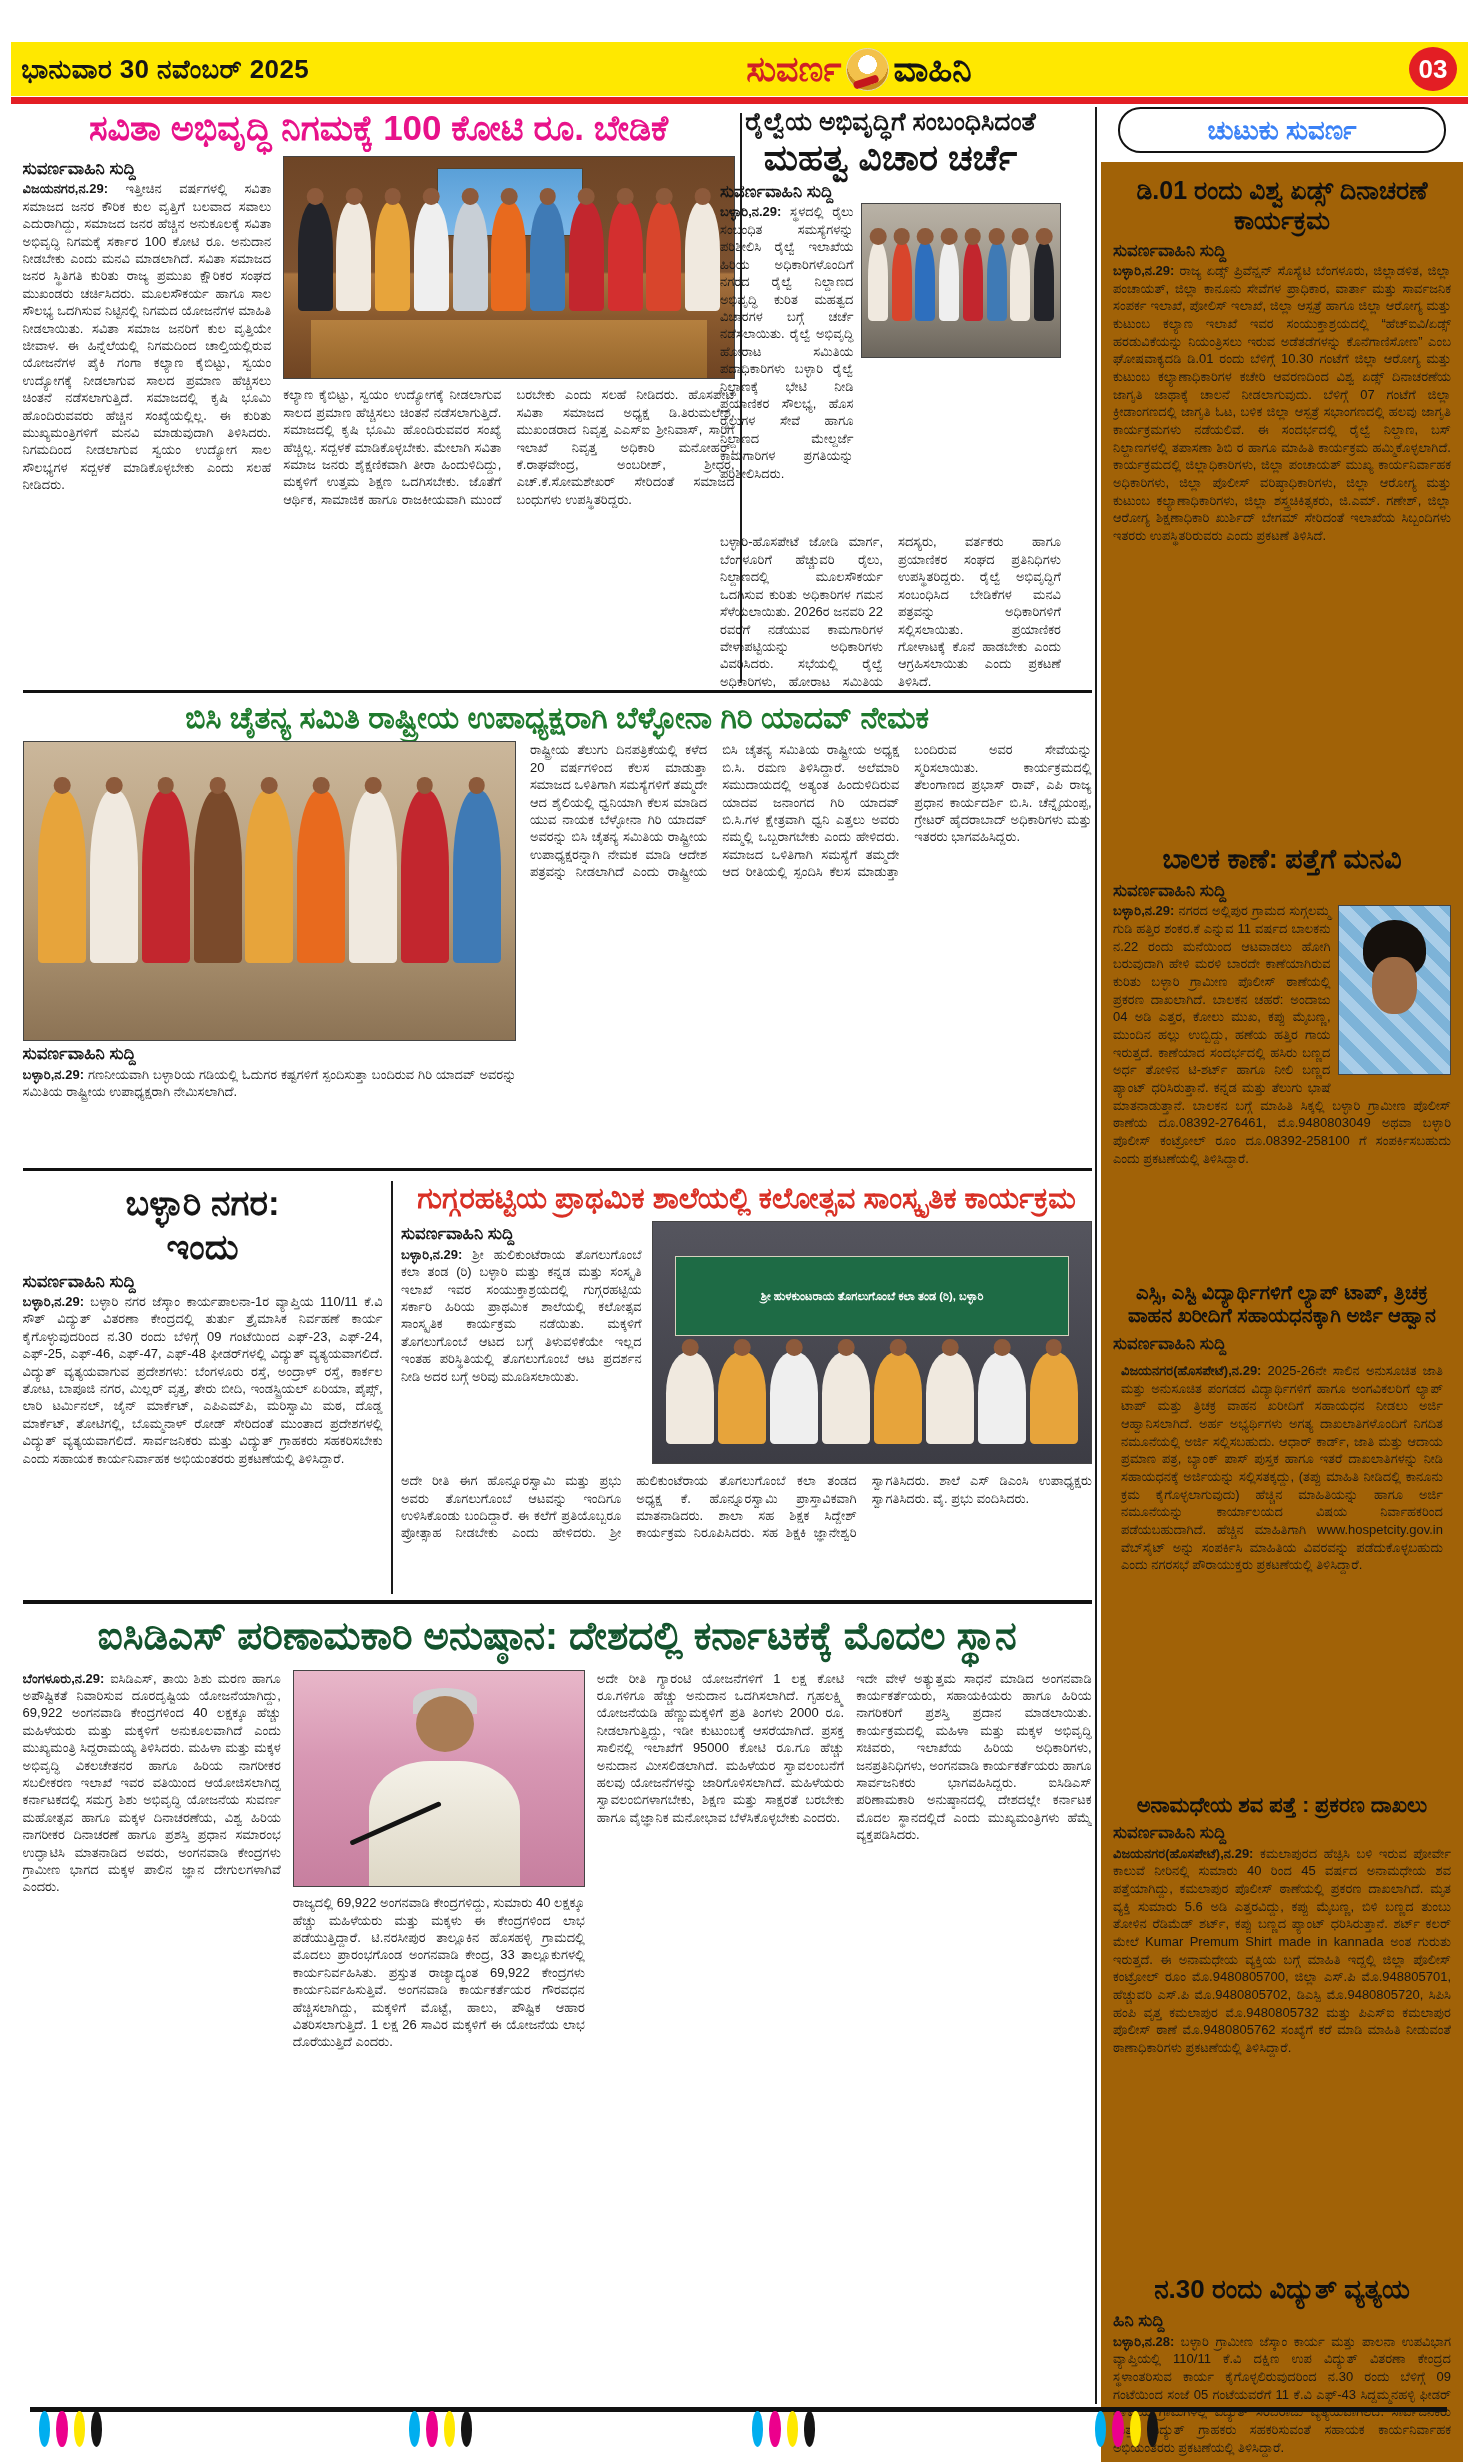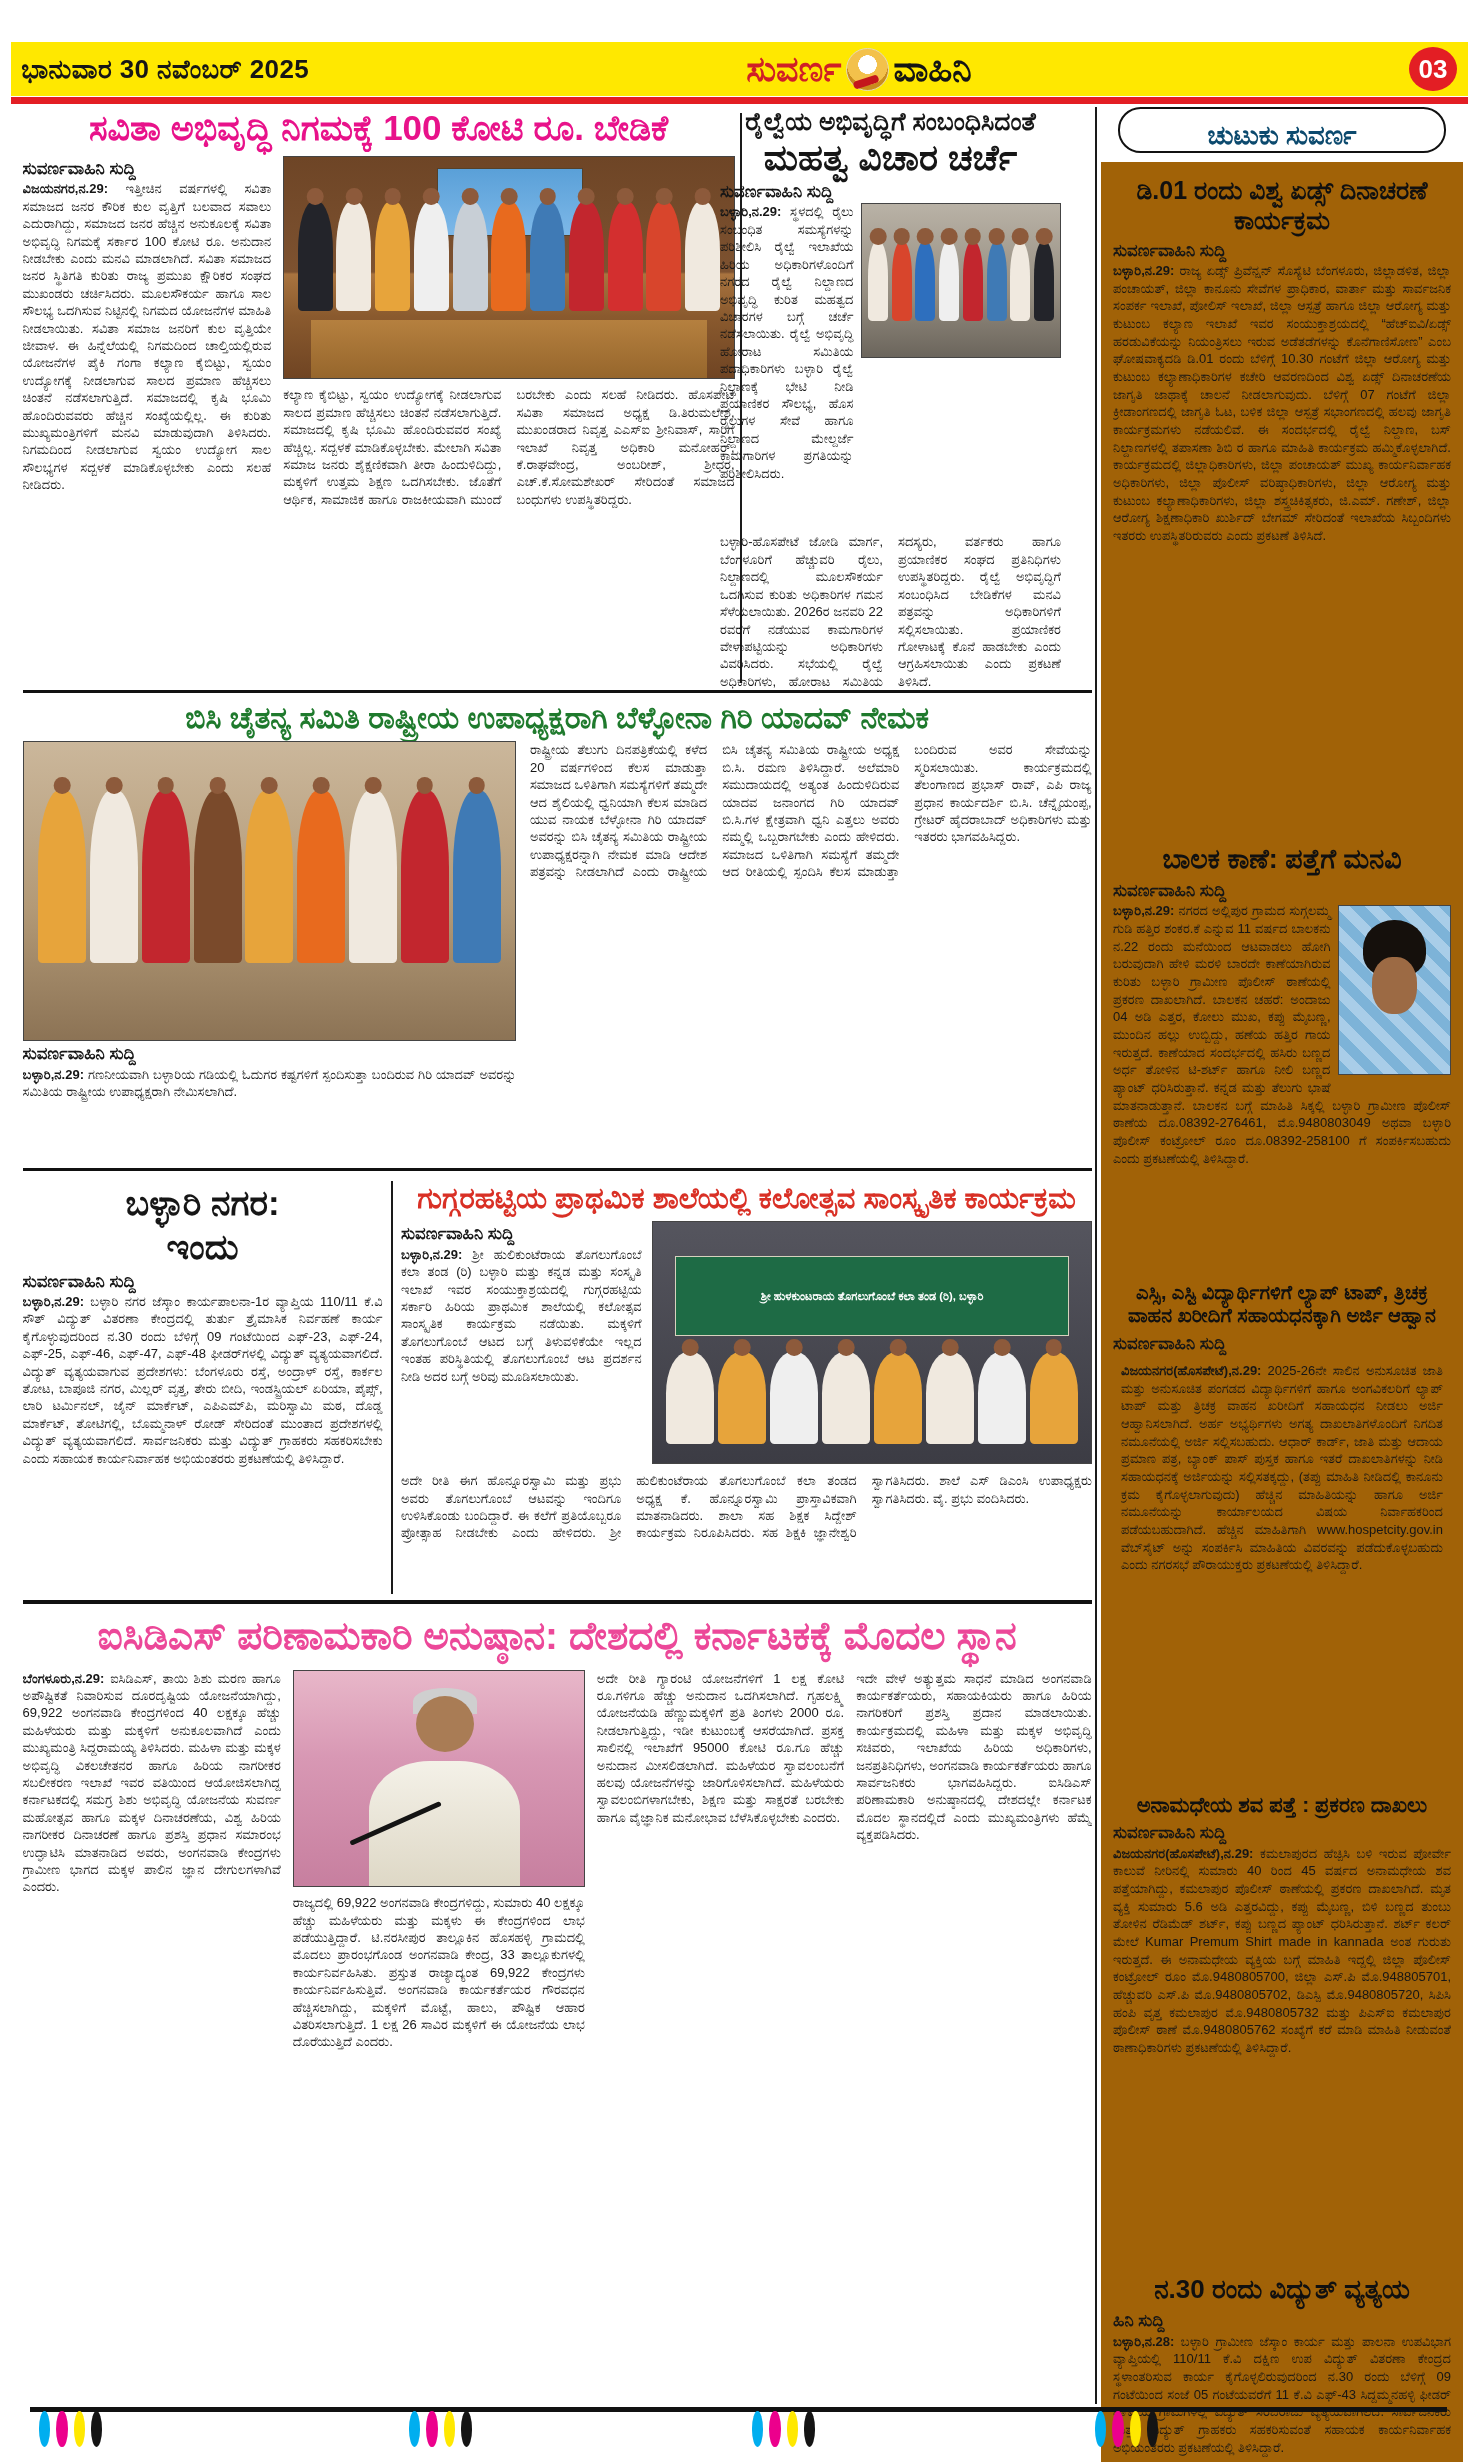--- a/index.html
+++ b/index.html
@@ -47,33 +47,33 @@
   .boy-hair{position:absolute;top:8%;left:22%;width:56%;height:34%;background:#15100c;border-radius:50% 50% 40% 40%;}
   .boy-face{position:absolute;top:30%;left:30%;width:40%;height:34%;background:#9c6a44;border-radius:45%;}
   .photo-cm{background:linear-gradient(180deg,#e8b7c9 0%,#d898b4 40%,#c77f9f 100%);}
   .cm-shawl{position:absolute;bottom:0;left:26%;width:52%;height:58%;background:linear-gradient(#f4f1e8,#ded8c6);border-radius:40% 40% 0 0;}
   .cm-head{position:absolute;top:12%;left:42%;width:20%;height:26%;background:#a97c55;border-radius:50%;}
   .cm-hair{position:absolute;top:8%;left:41%;width:22%;height:12%;background:#cfcfcf;border-radius:50% 50% 0 0;}
   .cm-mic{position:absolute;left:18%;bottom:28%;width:34%;height:4.5px;background:#141414;transform:rotate(-24deg);border-radius:3px;}
 
   
   .sb{left:1101px;top:107px;width:362px;height:2297px;}
-  .sb-pill{width:324px;height:42px;margin:0 auto;border:2.3px solid #111;border-radius:22.6px;background:#fff;display:flex;align-items:flex-end;justify-content:center;font-weight:bold;font-size:26px;color:#0c4a6e;}
+  .sb-pill{width:324px;height:42px;margin:0 auto;border:2.3px solid #111;border-radius:22.6px;background:#fff;display:flex;align-items:center;justify-content:center;font-weight:bold;font-size:26px;color:#3b82f6;}
   .sb-panel{margin-top:9px;background:#a16207;height:2304px;padding:5px 12px;box-sizing:border-box;overflow:hidden;}
   .sb-title{font-weight:bold;text-align:center;line-height:1.2;color:#101010;margin:7.5px 0 6px;}
   .sb-body{font-size:13px;line-height:1.36;text-align:justify;overflow:hidden;}
 
   
   .hl-pink{color:#e8128a;font-size:35px;}
   .hl-rail1{font-size:25px;font-weight:bold;}
   .hl-rail2{font-size:36px;font-weight:bold;}
   .hl-green{color:#1f7a2d;font-size:30px;}
   .hl-black{font-size:35px;line-height:1.25;}
   .hl-red{color:#d93025;font-size:29px;}
-  .hl-blue{color:#ec4899;font-size:39px;}
+  .hl-blue{color:#14532d;font-size:39px;}
 
   
   .regs{display:flex;gap:6px;}
   .regs i{display:block;width:11.3px;height:36px;border-radius:50%;}
   .rc{background:#00aeef}.rm{background:#ec008c}.ry{background:#ffe800}.rk{background:#141414}
 </style>
 </head>
 <body>
 
 <div class="page">

